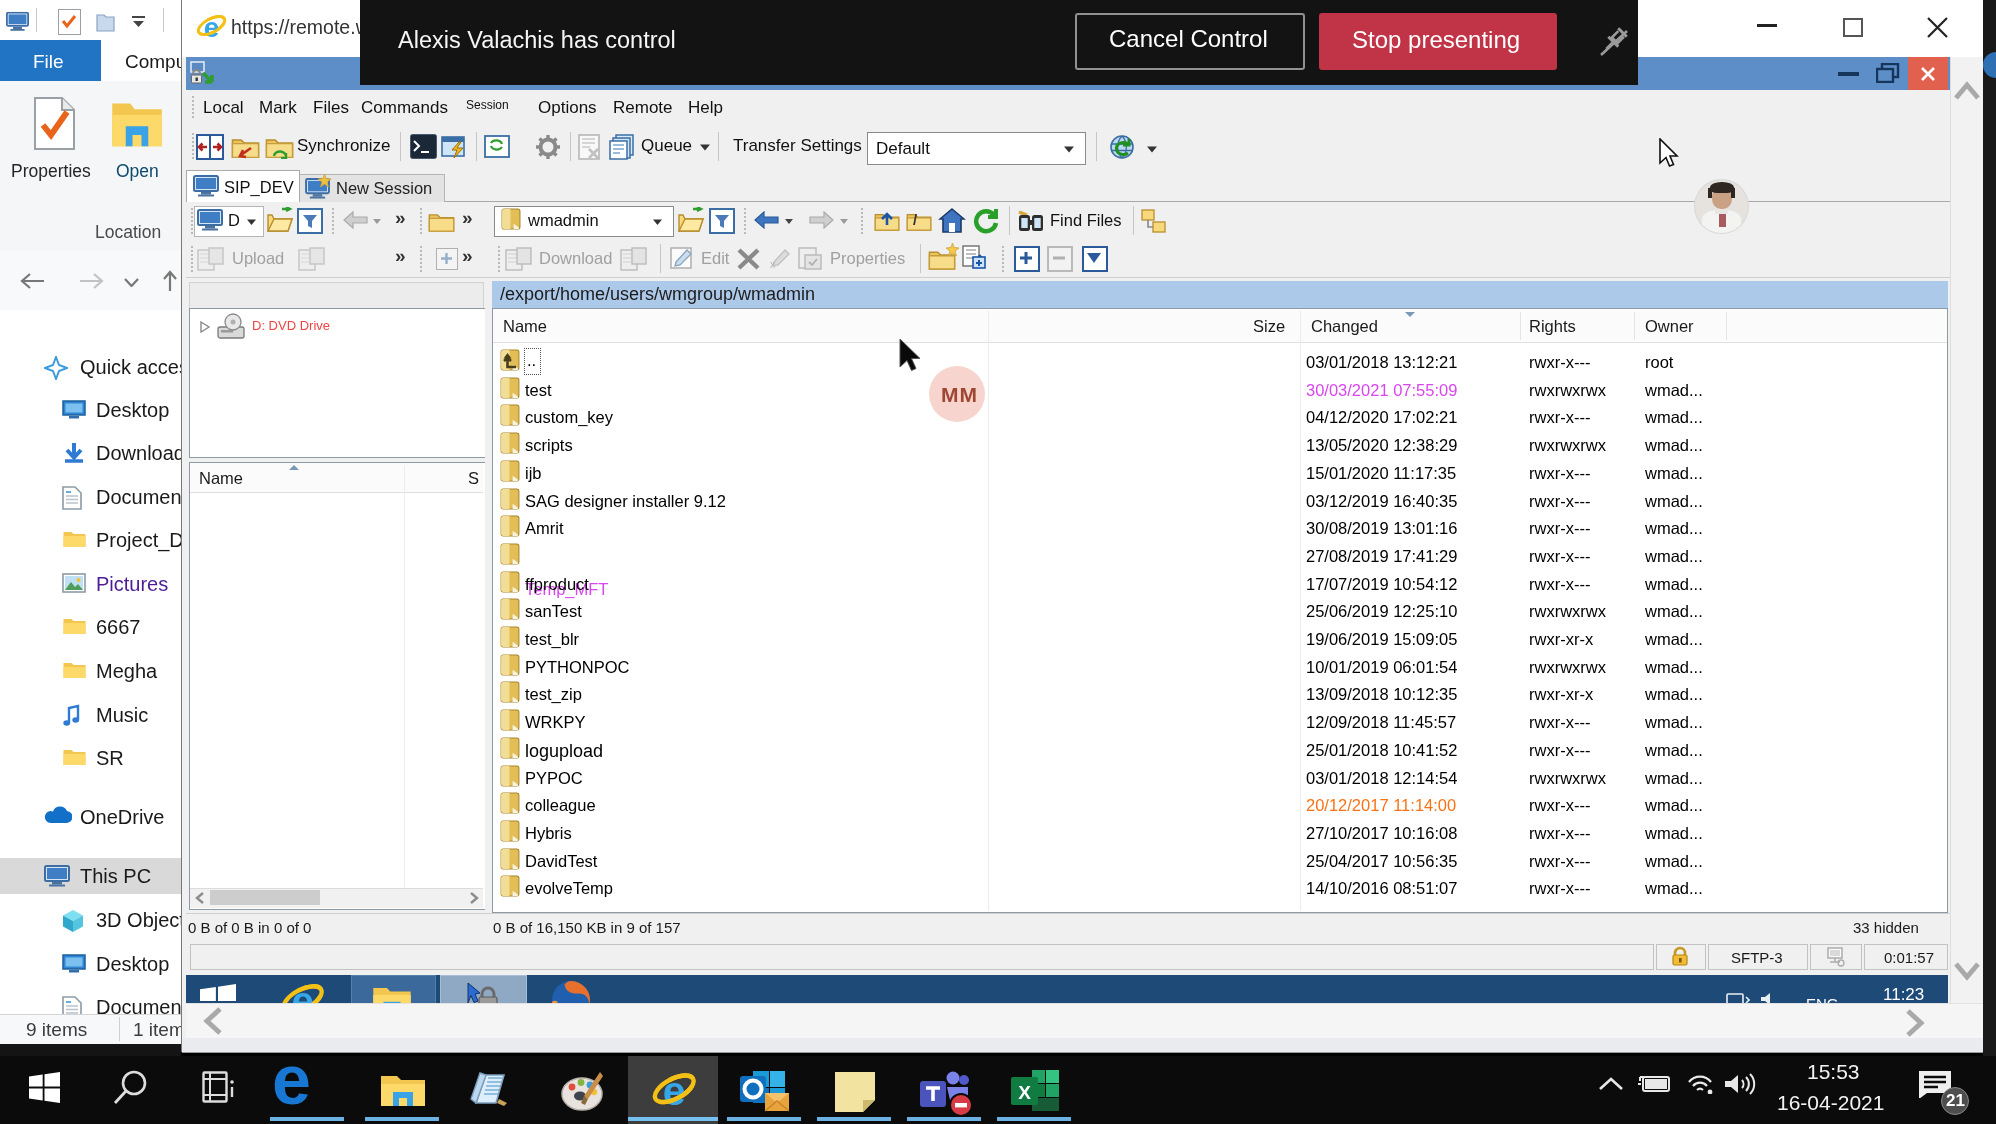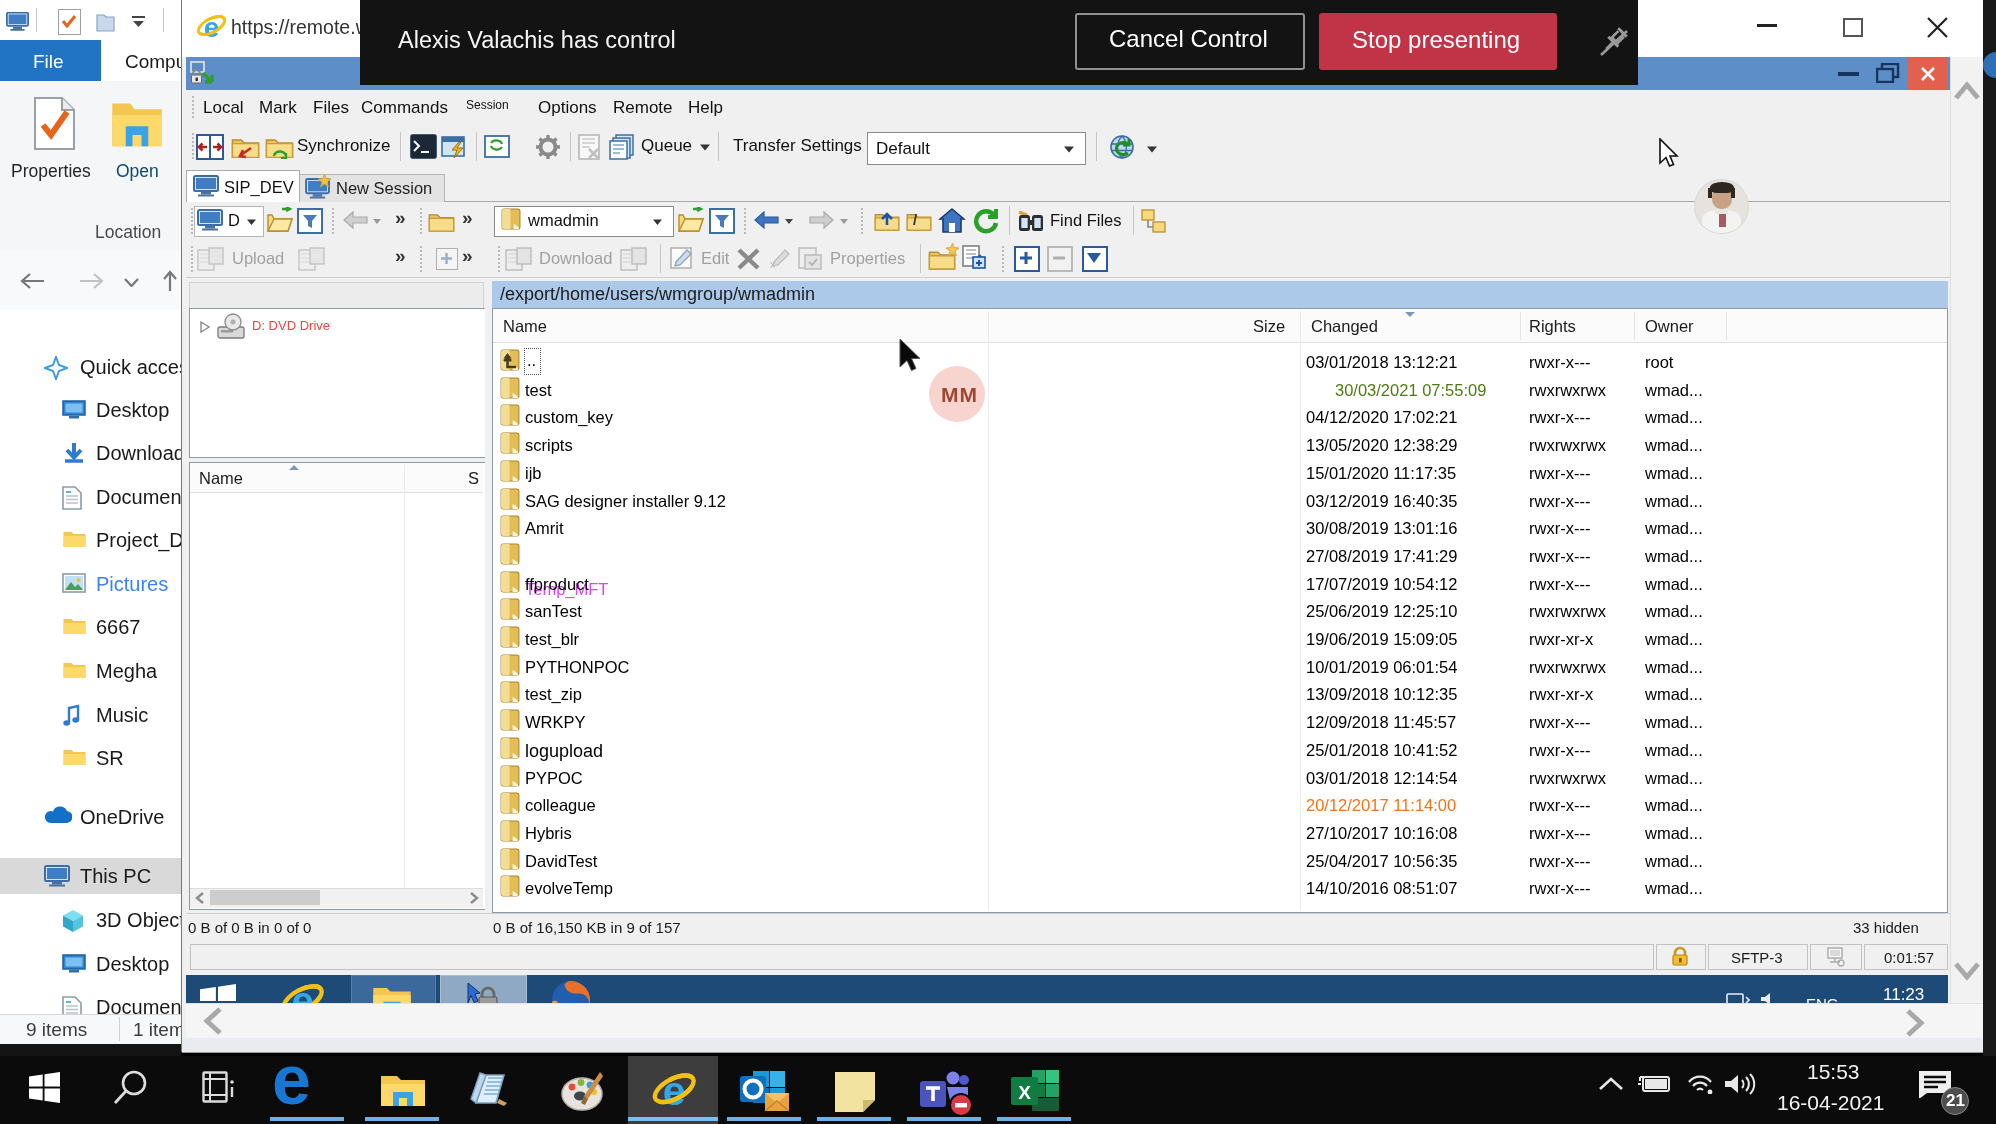--- a/index.html
+++ b/index.html
@@ -125,21 +125,21 @@
         <path d="M2 6 h16 l4 4 h24 v26 H2 z" fill="#f3c64f"></path>
         <path d="M2 14 h44 v22 H2 z" fill="#fcd969"></path>
       </svg>
 <div class="t" style="left:96px;top:530px;font-size:20px;color:#1a1a1a">Project_Dem</div>
 <svg class="ab" style="left:62px;top:573px" width="24" height="20">
         <rect x="1" y="1" width="22" height="18" fill="#fff" stroke="#8d9aa5" stroke-width="1.6"></rect>
         <rect x="3" y="3" width="18" height="14" fill="#bfe0f5"></rect>
         <path d="M3 17 L9 9 L13 14 L16 11 L21 17 Z" fill="#4e9e59"></path>
         <circle cx="16.5" cy="7" r="2" fill="#f0c23c"></circle>
       </svg>
-<div class="t" style="left:96px;top:574px;font-size:20px;color:#3b82f6">Pictures</div>
+<div class="t" style="left:96px;top:574px;font-size:20px;color:#4c1d95">Pictures</div>
 <svg class="ab" style="left:62px;top:616px" width="25" height="20" viewBox="0 0 48 40">
         <path d="M2 6 h16 l4 4 h24 v26 H2 z" fill="#f3c64f"></path>
         <path d="M2 14 h44 v22 H2 z" fill="#fcd969"></path>
       </svg>
 <div class="t" style="left:96px;top:617px;font-size:20px;color:#1a1a1a">6667</div>
 <svg class="ab" style="left:62px;top:660px" width="25" height="20" viewBox="0 0 48 40">
         <path d="M2 6 h16 l4 4 h24 v26 H2 z" fill="#f3c64f"></path>
         <path d="M2 14 h44 v22 H2 z" fill="#fcd969"></path>
       </svg>
 <div class="t" style="left:96px;top:661px;font-size:20px;color:#1a1a1a">Megha</div>
@@ -726,21 +726,21 @@
     </svg>
 <div class="ab" style="left:524px;top:348.0px;width:15px;height:25px;border:1px dotted #555"></div>
 <div class="t" style="left:527px;top:352.0px;font-size:16.5px;color:#000">..</div>
 <div class="t" style="left:1306px;top:354.0px;font-size:16.5px;color:#000">03/01/2018 13:12:21</div>
 <div class="t" style="left:1529px;top:354.0px;font-size:16.5px;color:#000">rwxr-x---</div>
 <div class="t" style="left:1645px;top:354.0px;font-size:16.5px;color:#000">root</div>
 <svg class="ab" style="left:500px;top:376.7px" width="20" height="22" viewBox="0 0 19 21">
       <use href="#fov"></use>
     </svg>
 <div class="t" style="left:525px;top:381.7px;font-size:16.5px;color:#000">test</div>
-<div class="t" style="left:1335px;top:381.7px;font-size:16.5px;color:#4d7c0f">30/03/2021 07:55:09</div>
+<div class="t" style="left:1306px;top:381.7px;font-size:16.5px;color:#d946ef">30/03/2021 07:55:09</div>
 <div class="t" style="left:1529px;top:381.7px;font-size:16.5px;color:#000">rwxrwxrwx</div>
 <div class="t" style="left:1645px;top:381.7px;font-size:16.5px;color:#000">wmad...</div>
 <svg class="ab" style="left:500px;top:404.4px" width="20" height="22" viewBox="0 0 19 21">
       <use href="#fov"></use>
     </svg>
 <div class="t" style="left:525px;top:409.4px;font-size:16.5px;color:#000">custom_key</div>
 <div class="t" style="left:1306px;top:409.4px;font-size:16.5px;color:#000">04/12/2020 17:02:21</div>
 <div class="t" style="left:1529px;top:409.4px;font-size:16.5px;color:#000">rwxr-x---</div>
 <div class="t" style="left:1645px;top:409.4px;font-size:16.5px;color:#000">wmad...</div>
 <svg class="ab" style="left:500px;top:432.1px" width="20" height="22" viewBox="0 0 19 21">

